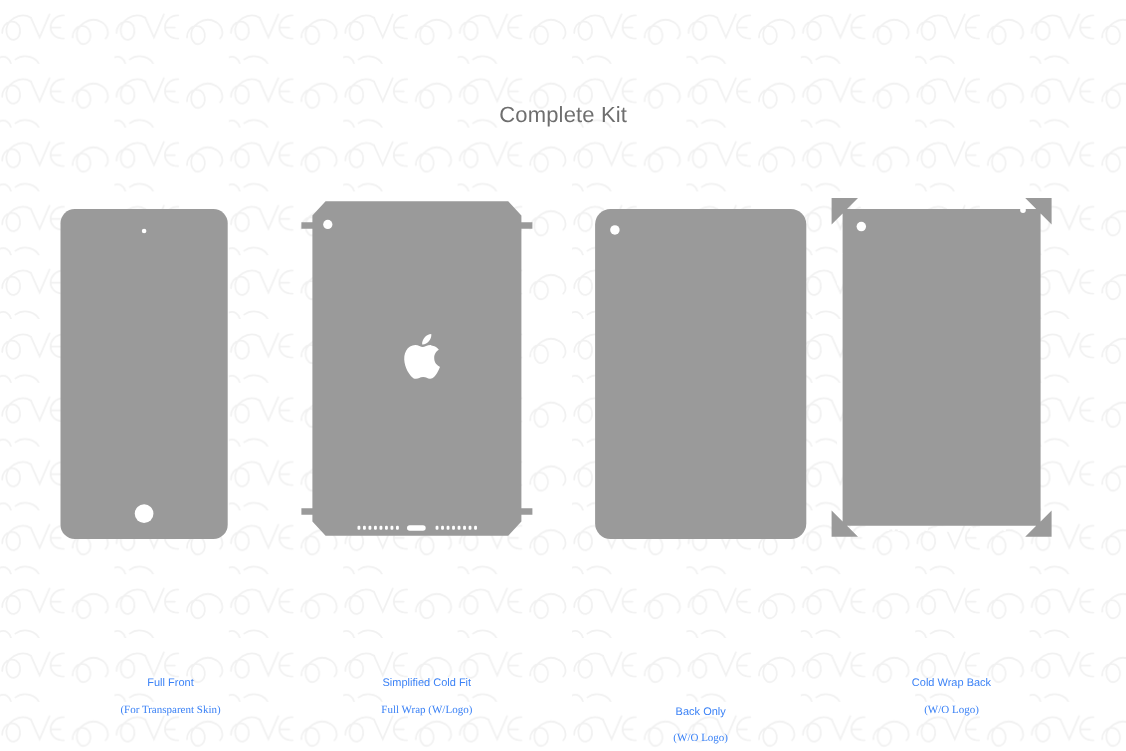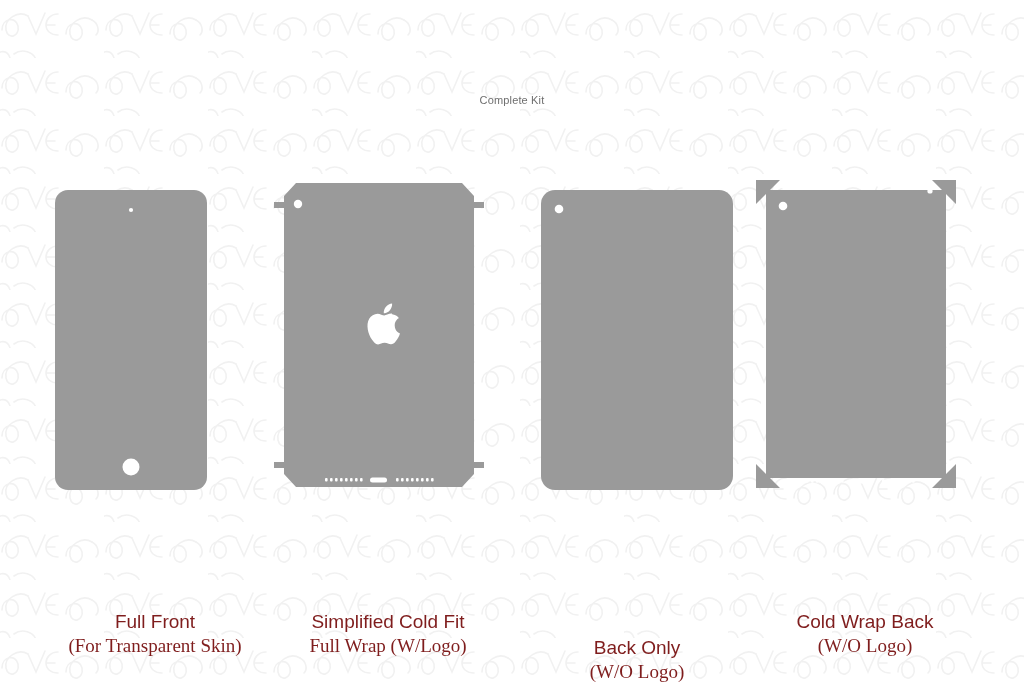--- a/index.html
+++ b/index.html
@@ -25,21 +25,21 @@
   }
   #watermark svg { display: block; width: 100%; height: 100%; }
 
   
   #kit-title {
     position: absolute;
     left: 0;
     top: 94px;
     width: 1024px;
     text-align: center;
-    font-size: 11px;
+    font-size: 20px;
     color: #6e6e6e;
     letter-spacing: .15px;
     z-index: 5;
   }
 
   
   .panel {
     position: absolute;
     top: 178px;
     width: 230px;
@@ -52,23 +52,23 @@
   #panel-2 { left: 278px; }
   #panel-3 { left: 526px; }
   #panel-4 { left: 752px; }
 
   
   .caption {
     position: absolute;
     top: 610px;
     width: 262px;
     text-align: center;
-    font-size: 19px;
+    font-size: 10px;
     line-height: 24px;
-    color: #7f1d1d;
+    color: #3b82f6;
     z-index: 5;
   }
   #caption-1 { left: 24px; }
   #caption-2 { left: 257px; }
   #caption-3 { left: 506px; margin-top: 26px; }
   #caption-4 { left: 734px; }
   .caption .l2 { display: block; font-family: Liberation Serif, serif; }
 </style>
 </head>
 <body>

